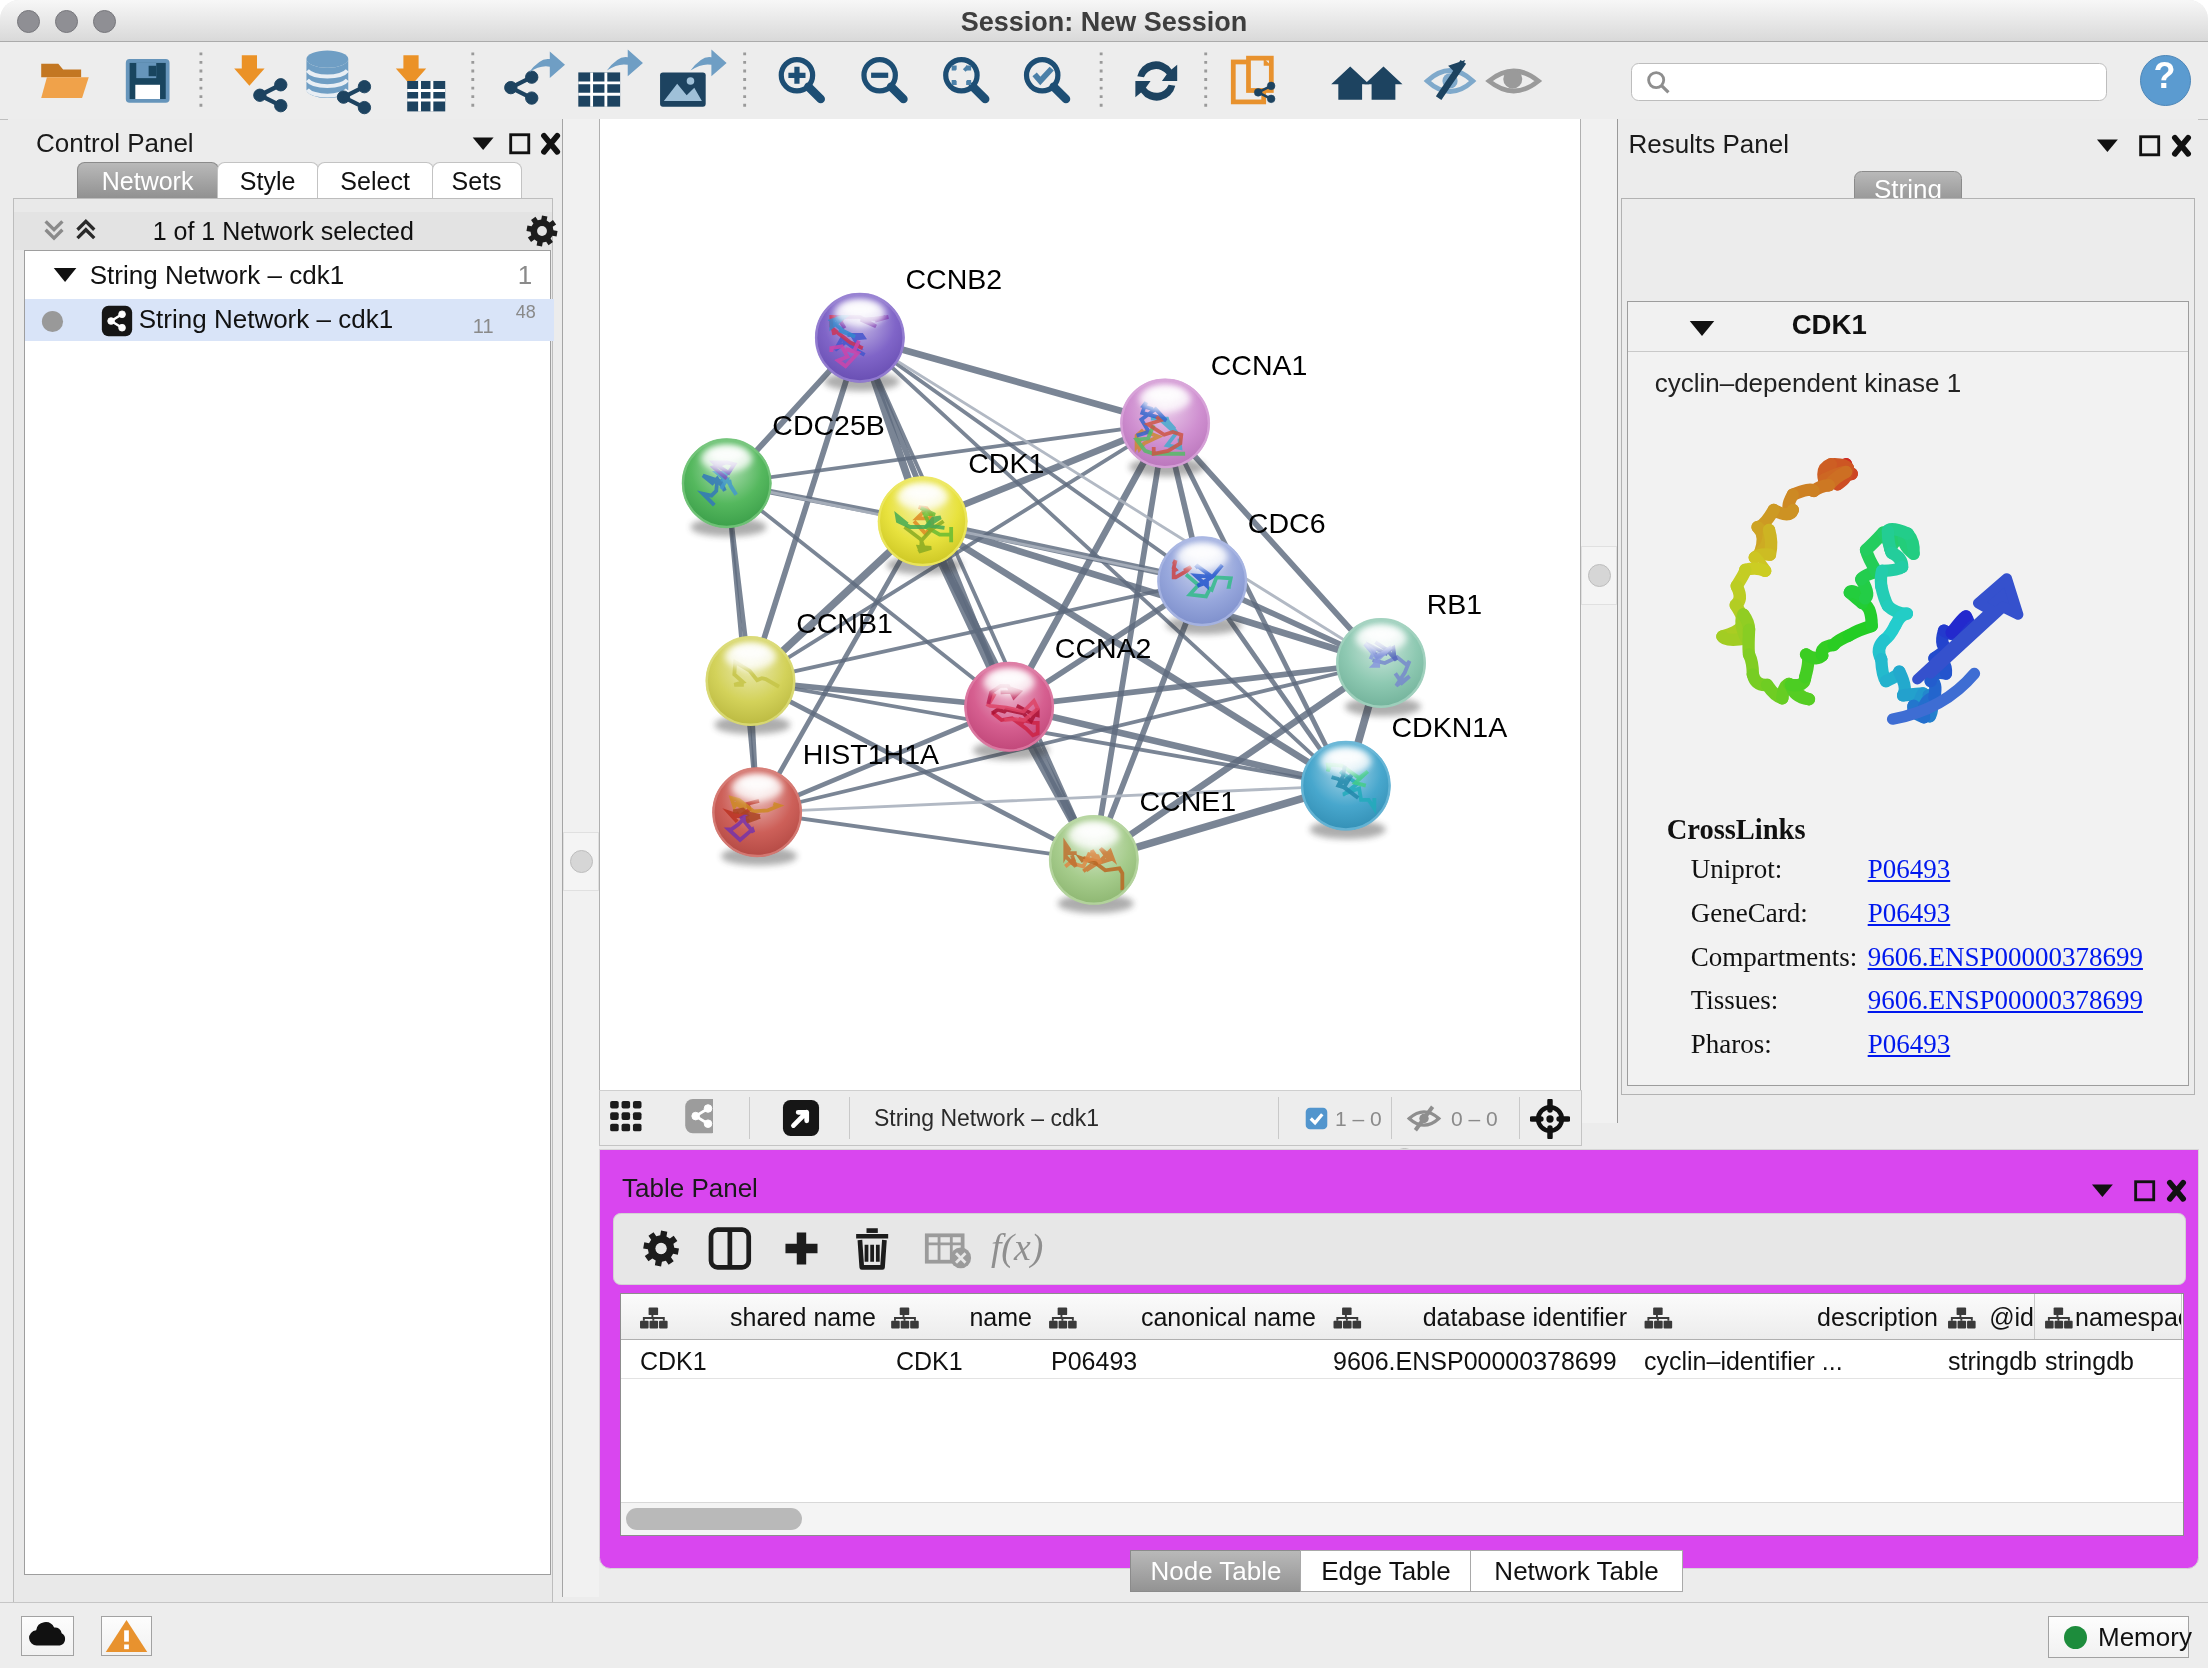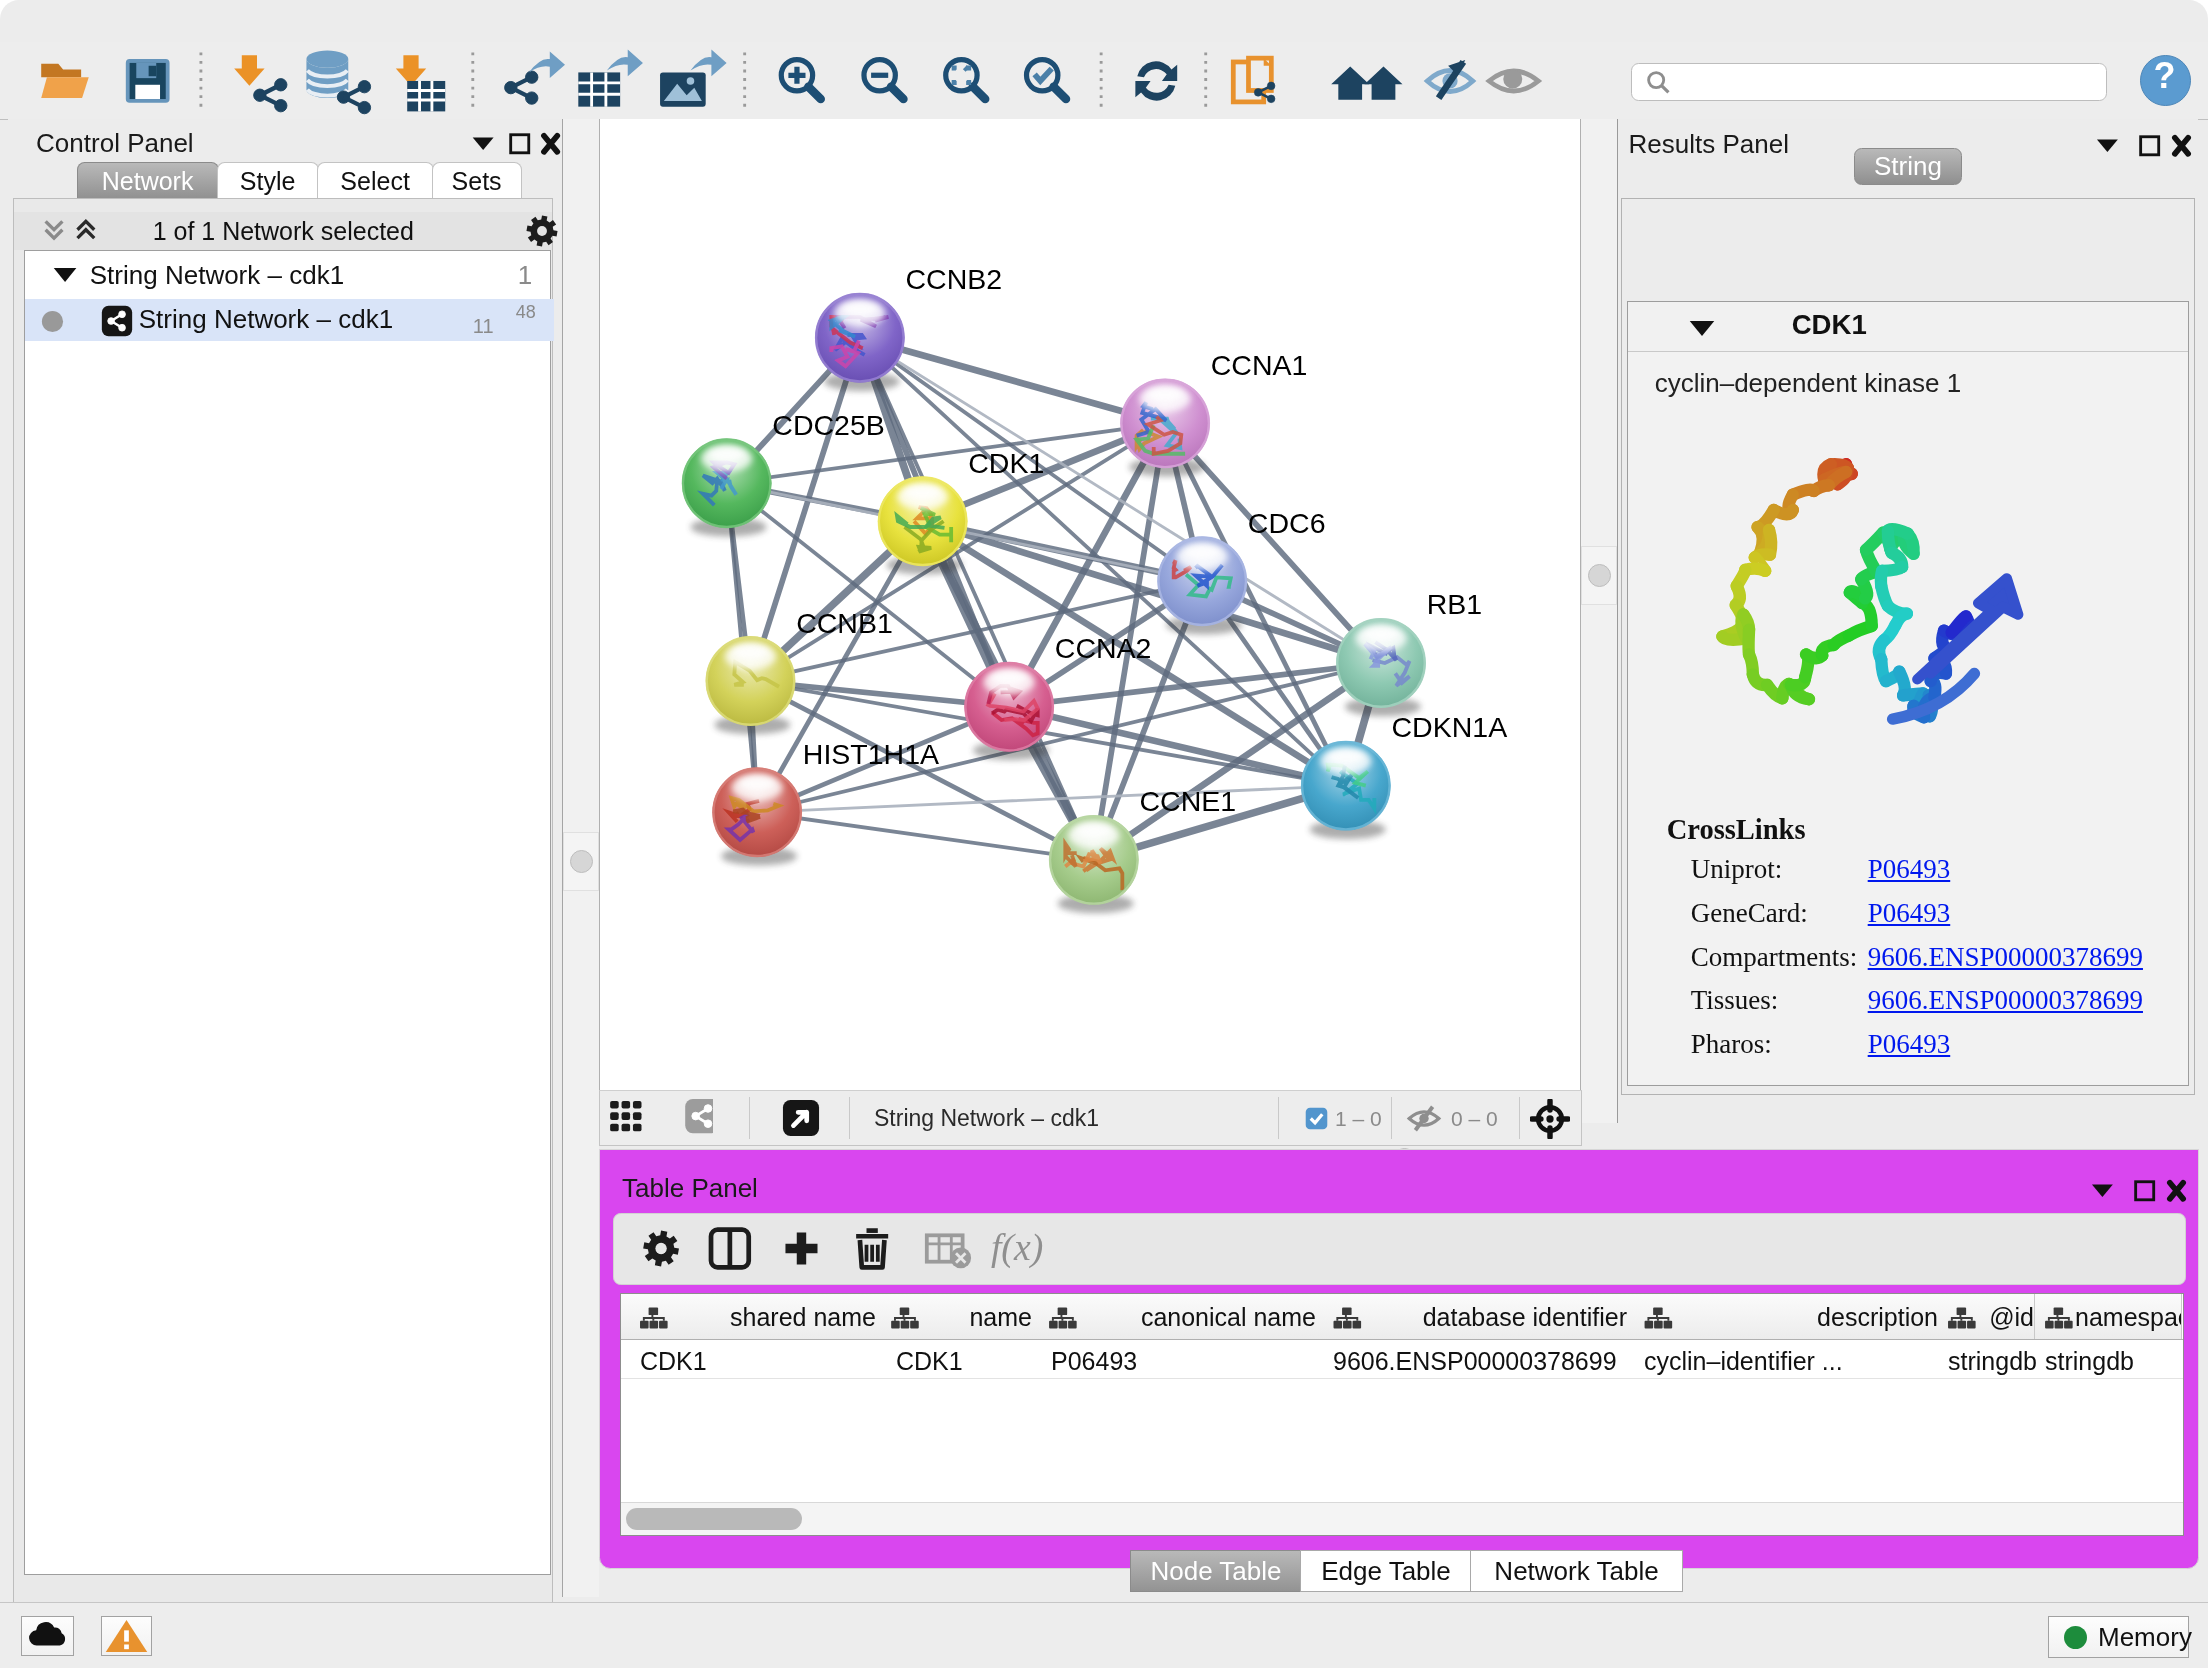--- a/index.html
+++ b/index.html
@@ -35,20 +35,26 @@
 
 #tp{left:599px;top:1149px;width:1598px;height:418px;background:#d946ef;border:1px solid #d6d6d6;border-radius:0 0 11.4px 11.4px}
 .th{position:absolute;top:0;height:46px;border-right:1px solid #c9c9c9;background:linear-gradient(#fbfbfb,#ececec);font-size:25px;color:#111;text-align:right;line-height:46px}
 .btab{position:absolute;top:0;height:40px;background:#fff;border:1px solid #a9a9a9;font-size:26px;line-height:40px;text-align:center;color:#111}
 .lnk{font-family:"Liberation Serif",serif;font-size:27px;color:#0018ee;text-decoration:underline}
 .cell{position:absolute;top:6.7px;font-size:25px;color:#111;white-space:nowrap}
 </style>
 </head>
 <body>
 <div id="win">
+<div class="abs" id="titlebar">
+  <div class="abs tl" style="left:17px"></div>
+  <div class="abs tl" style="left:55px"></div>
+  <div class="abs tl" style="left:93px"></div>
+  <div class="abs" id="title">Session: New Session</div>
+</div>
 <div class="abs" id="toolbar">
 <svg width="2208" height="77" viewBox="0 0 2322 81">
 <defs>
 <g id="shareg">
             <circle cx="-11" cy="0" r="6.5"></circle>
             <circle cx="11" cy="-11" r="6.5"></circle>
             <circle cx="11" cy="11" r="6.5"></circle>
             <path d="M-11 0L11 -11M-11 0L11 11" stroke-width="4.5" fill="none"></path>
           </g>
 <g id="mag">
@@ -622,21 +628,21 @@
       <div style="position:absolute;left:5.7px;top:17px;width:21px;height:21px;border-radius:50%;background:#d6d6d6;border:1px solid #bdbdbd"></div>
     </div>
 <div class="abs" style="left:1394px;top:1148px;width:19px;height:19px;border-radius:50%;background:#d2d2d2;border:1px solid #bbb"></div>
 <div class="abs" id="rp">
   <div class="abs ptitle" style="left:10.5px;top:9.5px">Results Panel</div>
   <svg class="abs" style="left:473px;top:13.3px" width="105" height="28.5" viewBox="0 0 110 30">
     <path d="M6 8 L28 8 L17 21 Z" fill="#111"></path>
     <rect x="52" y="5" width="19" height="19" fill="none" stroke="#111" stroke-width="3"></rect>
     <path d="M88 6 L102 23 M102 6 L88 23" stroke="#111" stroke-width="6" stroke-linecap="round"></path>
   </svg>
-  <div class="abs gbtn" style="left:236px;top:29px;width:106px;height:35px;font-size:26px;line-height:35px">String</div>
+  <div class="abs gbtn" style="left:236px;top:52px;width:106px;height:35px;font-size:26px;line-height:35px">String</div>
   <div class="abs" style="left:2.9px;top:79px;width:572px;height:895px;background:#ececec;border:1px solid #b2b2b2">
     <div class="abs" style="left:4.8px;top:102px;width:560px;height:783px;border:1px solid #9d9d9d;background:#f1f1f1">
       <svg class="abs" style="left:57px;top:15px" width="34" height="25" viewBox="0 0 36 26">
             <path d="M5 4 L31 4 L18 20 Z" fill="#111"></path>
           </svg>
       <div class="abs" style="left:164px;top:6.7px;font-size:27.6px;font-weight:bold;color:#111">CDK1</div>
       <div class="abs" style="left:0;top:49px;width:560px;height:732px;background:#f2f2f2;border-top:1px solid #c9c9c9">
         <div class="abs" style="left:27px;top:16px;font-size:26px;color:#222">cyclin–dependent kinase 1</div>
         <svg class="abs" style="left:40px;top:99px" width="377" height="310" viewBox="0 0 396 326">
           <g fill="none" stroke-linecap="round" stroke-linejoin="round" opacity="0.95">

